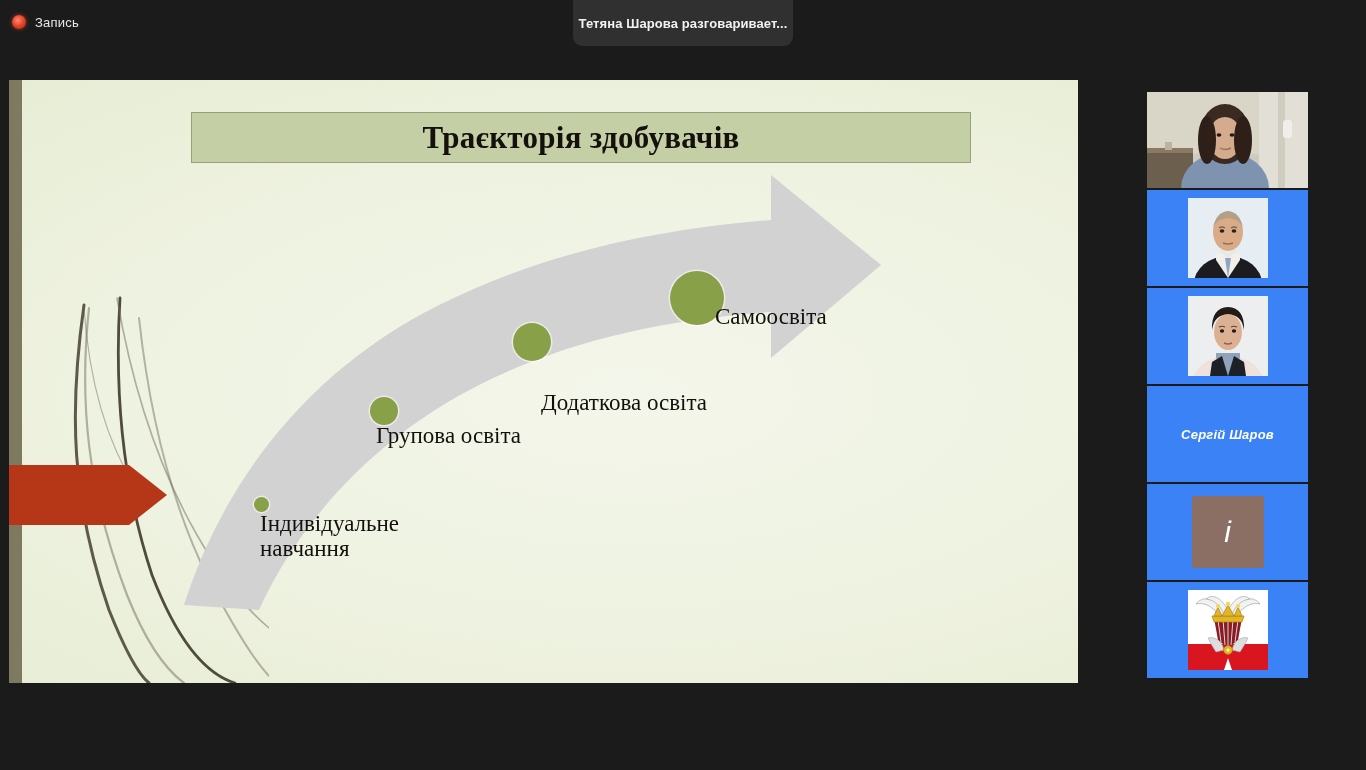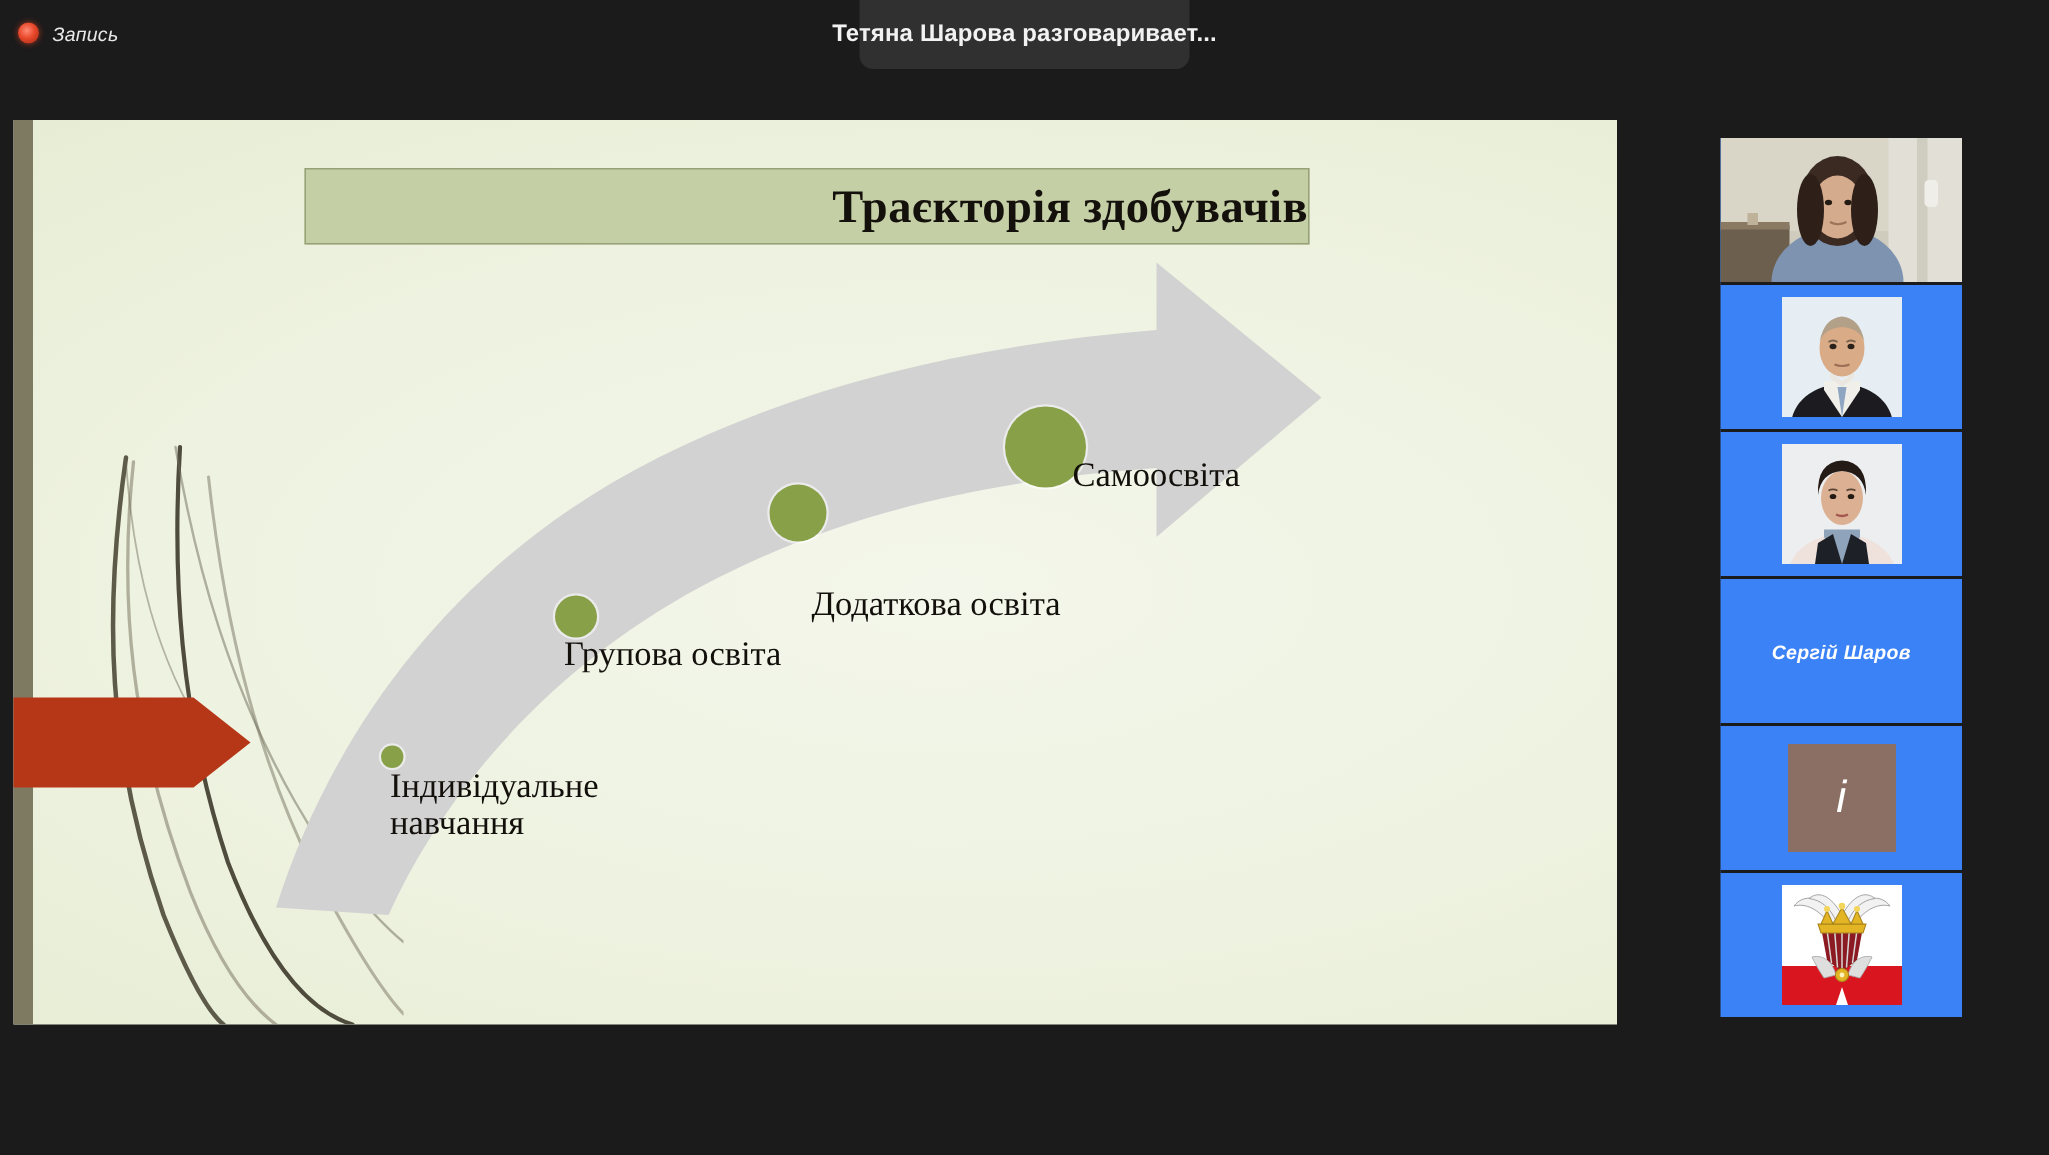--- a/index.html
+++ b/index.html
@@ -17,21 +17,20 @@
 
   
   #recording-indicator {
     position: absolute;
     left: 12px;
     top: 10px;
     display: flex;
     align-items: center;
     gap: 9px;
     height: 24px;
-    font-style: italic;
   }
   #recording-dot {
     width: 14px;
     height: 14px;
     border-radius: 50%;
     background: radial-gradient(circle at 42% 38%, #ff8a74 0%, #e8472a 45%, #9c2a14 100%);
     box-shadow: 0 0 4px rgba(230,70,40,.65);
     flex: 0 0 auto;
   }
   #recording-label {
@@ -49,21 +48,21 @@
     height: 46px;
     background: #303030;
     border-bottom-left-radius: 9px;
     border-bottom-right-radius: 9px;
     display: flex;
     align-items: center;
     justify-content: center;
   }
   #speaker-banner span {
     color: #f2f2f2;
-    font-size: 16px;
+    font-size: 13px;
     font-weight: bold;
     letter-spacing: .1px;
     white-space: nowrap;
   }
 
   
   #slide {
     position: absolute;
     left: 9px;
     top: 80px;
@@ -87,30 +86,30 @@
     left: 0;
     top: 0;
     width: 260px;
     height: 603px;
     pointer-events: none;
   }
 
   
   #slide-title-box {
     position: absolute;
-    left: 194px;
+    left: 182px;
     top: 32px;
-    width: 670px;
+    width: 780px;
     height: 51px;
     background: #c4cfa6;
     border: 1px solid #97a178;
     box-sizing: border-box;
     display: flex;
     align-items: center;
-    justify-content: flex-end;
+    justify-content: center;
   }
   #slide-title-text {
     font-family: "Liberation Serif", serif;
     font-weight: bold;
     font-size: 31px;
     color: #14100c;
     letter-spacing: .3px;
     white-space: nowrap;
   }
 

